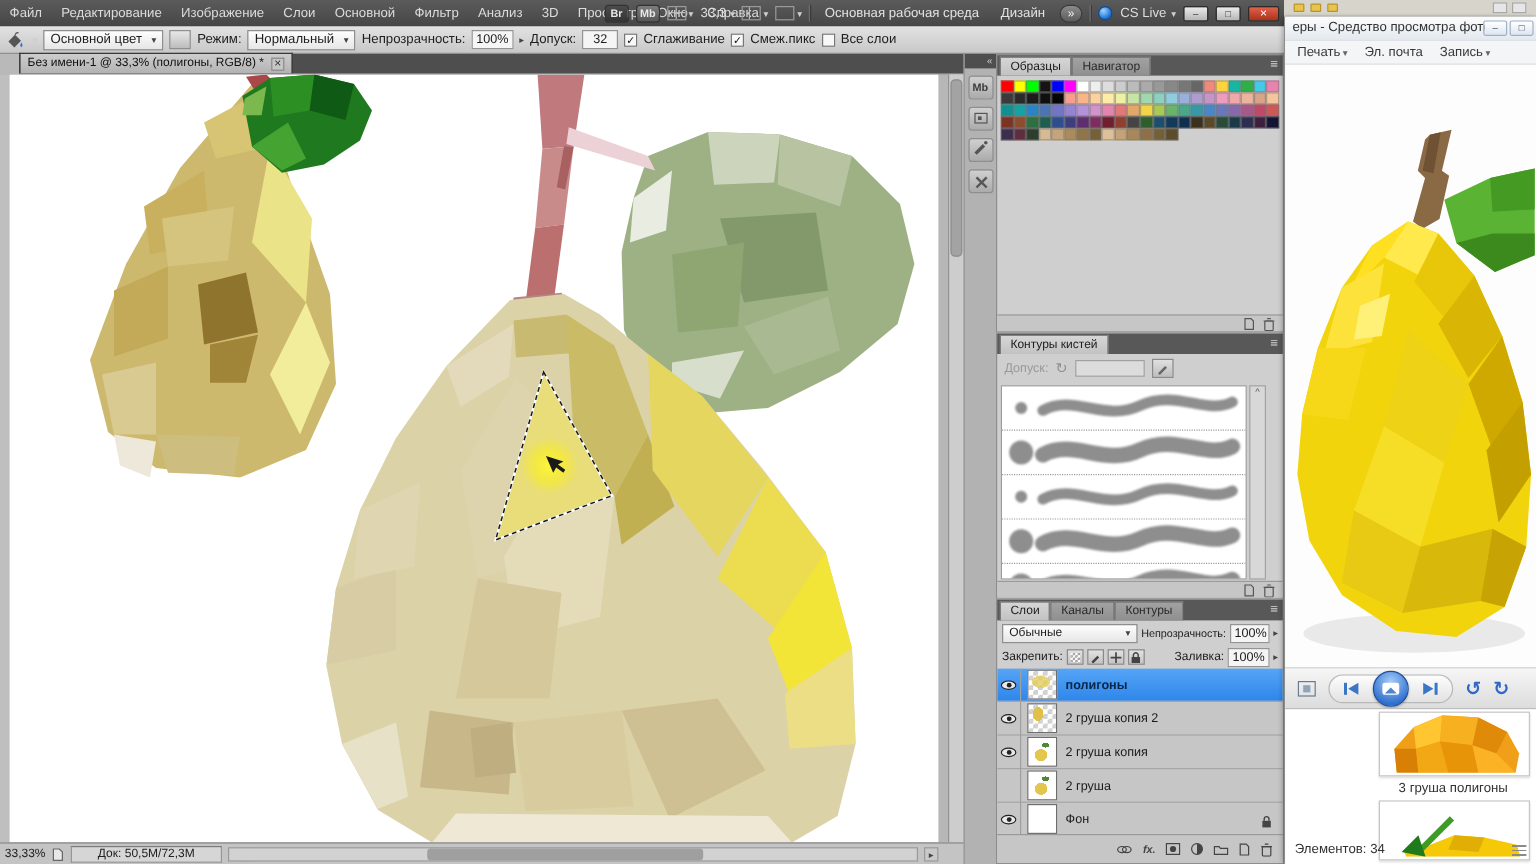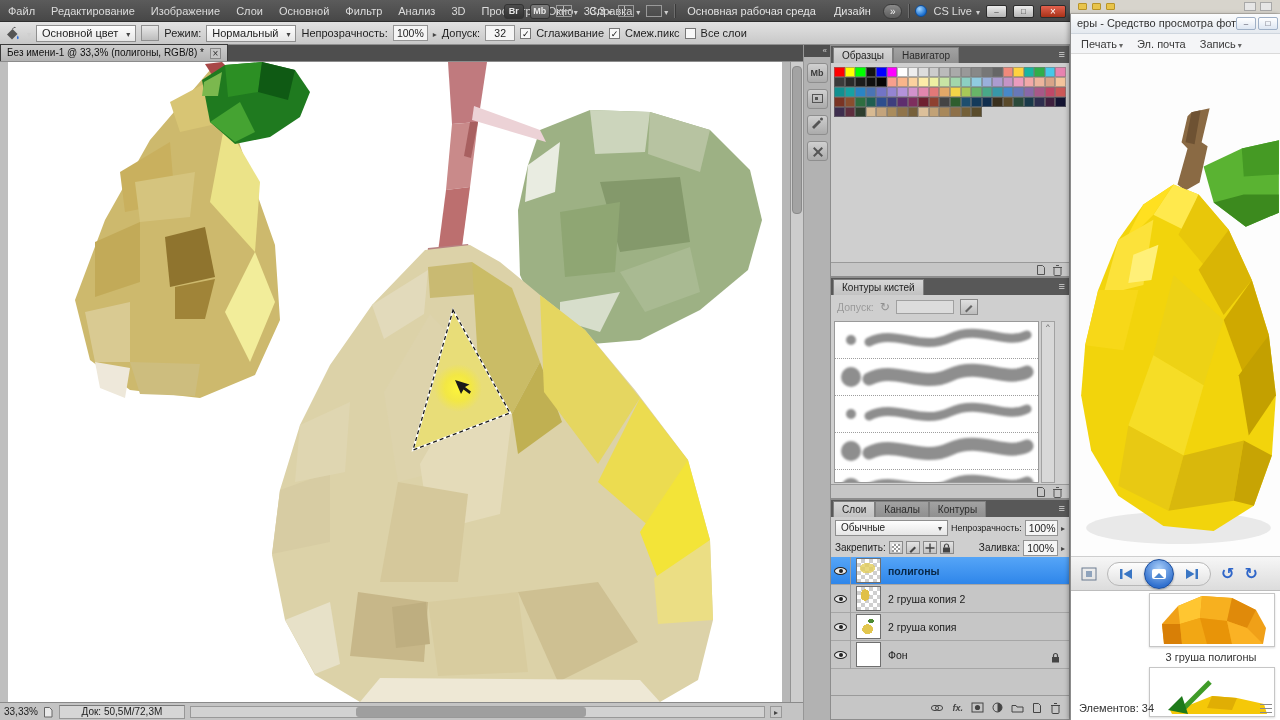--- a/index.html
+++ b/index.html
@@ -43,21 +43,21 @@
   .val{background:#f5f5f5;border:1px solid #949494;height:16px;min-width:30px;
     text-align:center;line-height:14px;padding:0 3px;font-size:10.5px;}
   .spin::after{content:"▸";font-size:8px;color:#444;}
   .cb{width:11px;height:11px;border:1px solid #777;background:#f8f8f8;font-size:9px;
     line-height:10px;text-align:center;color:#111;}
   .cb.checked::after{content:"✓";}
   .swatch-box{width:18px;height:16px;border:1px solid #8f8f8f;
     background:linear-gradient(#e8e8e8,#bdbdbd);}
 
   
-  #tabbar{position:absolute;left:0;top:45px;width:803px;height:17px;background:#4e4e4e;
+  #tabbar{position:absolute;left:16px;top:45px;width:803px;height:17px;background:#4e4e4e;
     border-bottom:1px solid #8c8c8c;display:flex;align-items:flex-end;}
   #doc-tab{height:17px;background:linear-gradient(#cdcdcd,#b3b3b3);border:1px solid #3a3a3a;
     border-bottom:none;color:#111;font-size:10px;line-height:16px;padding:0 6px;display:flex;gap:6px;align-items:center;}
   #doc-tab .tclose{color:#333;font-size:10px;border:1px solid #888;width:11px;height:11px;
     line-height:9px;text-align:center;background:#c6c6c6;}
 
   
   #canvas-area{position:absolute;left:0;top:62px;width:803px;height:640px;background:#b7b7b7;}
   #canvas-svg{position:absolute;left:0;top:0;}
   #vscroll{position:absolute;right:0;top:0;width:13px;height:640px;background:#cdcdcd;
@@ -645,20 +645,25 @@
               <span class="layer-name">2 груша копия 2</span>
             </div>
             <div class="layer-row">
               <div class="eye-cell">
                 <div class="eye"></div>
               </div>
               <div class="lthumb bpear"></div>
               <span class="layer-name">2 груша копия</span>
             </div>
             <div class="layer-row">
+              <div class="eye-cell"></div>
+              <div class="lthumb bpear"></div>
+              <span class="layer-name">2 груша</span>
+            </div>
+            <div class="layer-row">
               <div class="eye-cell">
                 <div class="eye"></div>
               </div>
               <div class="lthumb white"></div>
               <span class="layer-name">Фон</span>
               <span class="lock-badge"><svg width="9" height="11">
                   <rect x="1" y="5" width="7" height="5.5" fill="#444"></rect>
                   <path d="M2.5 5 V3.5 a2 2 0 0 1 4 0 V5" fill="none" stroke="#444" stroke-width="1.2"></path>
                 </svg></span>
             </div>

